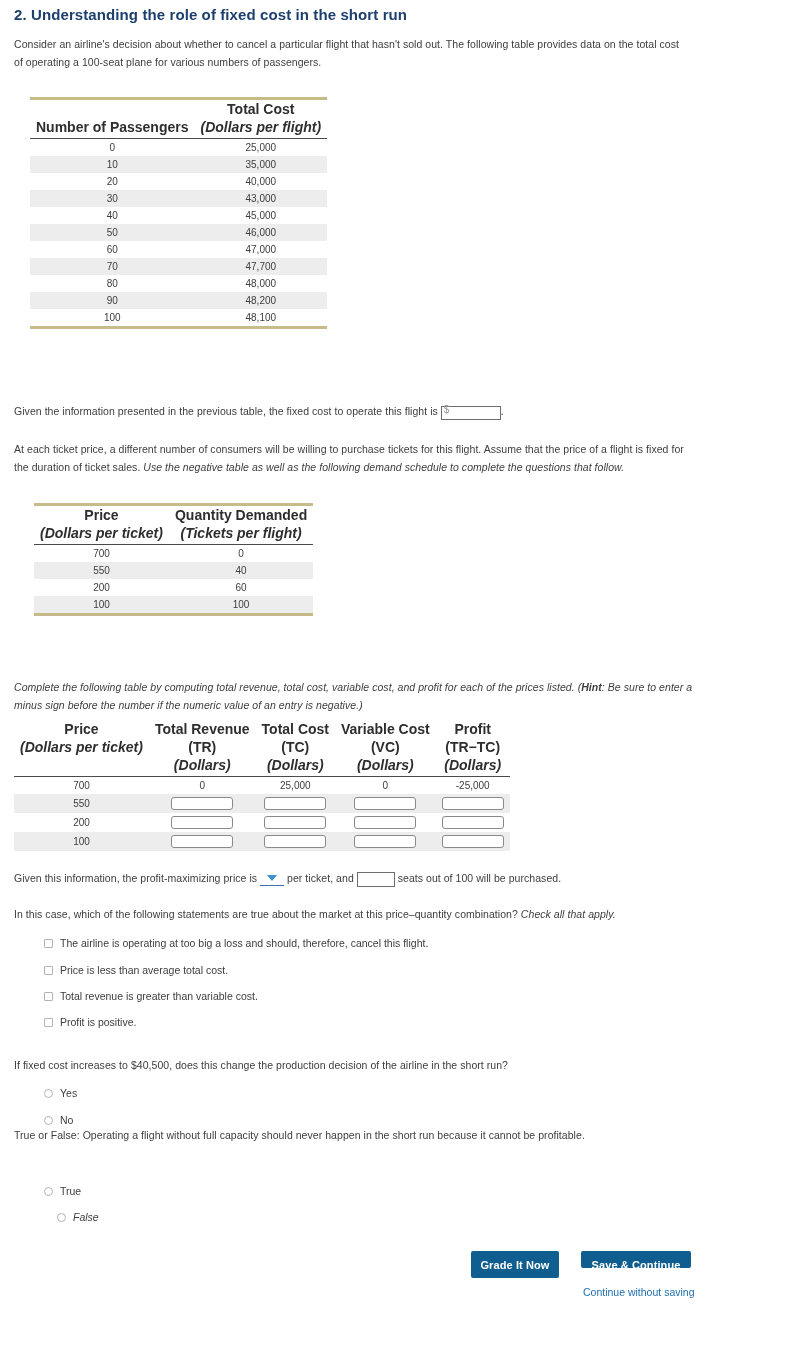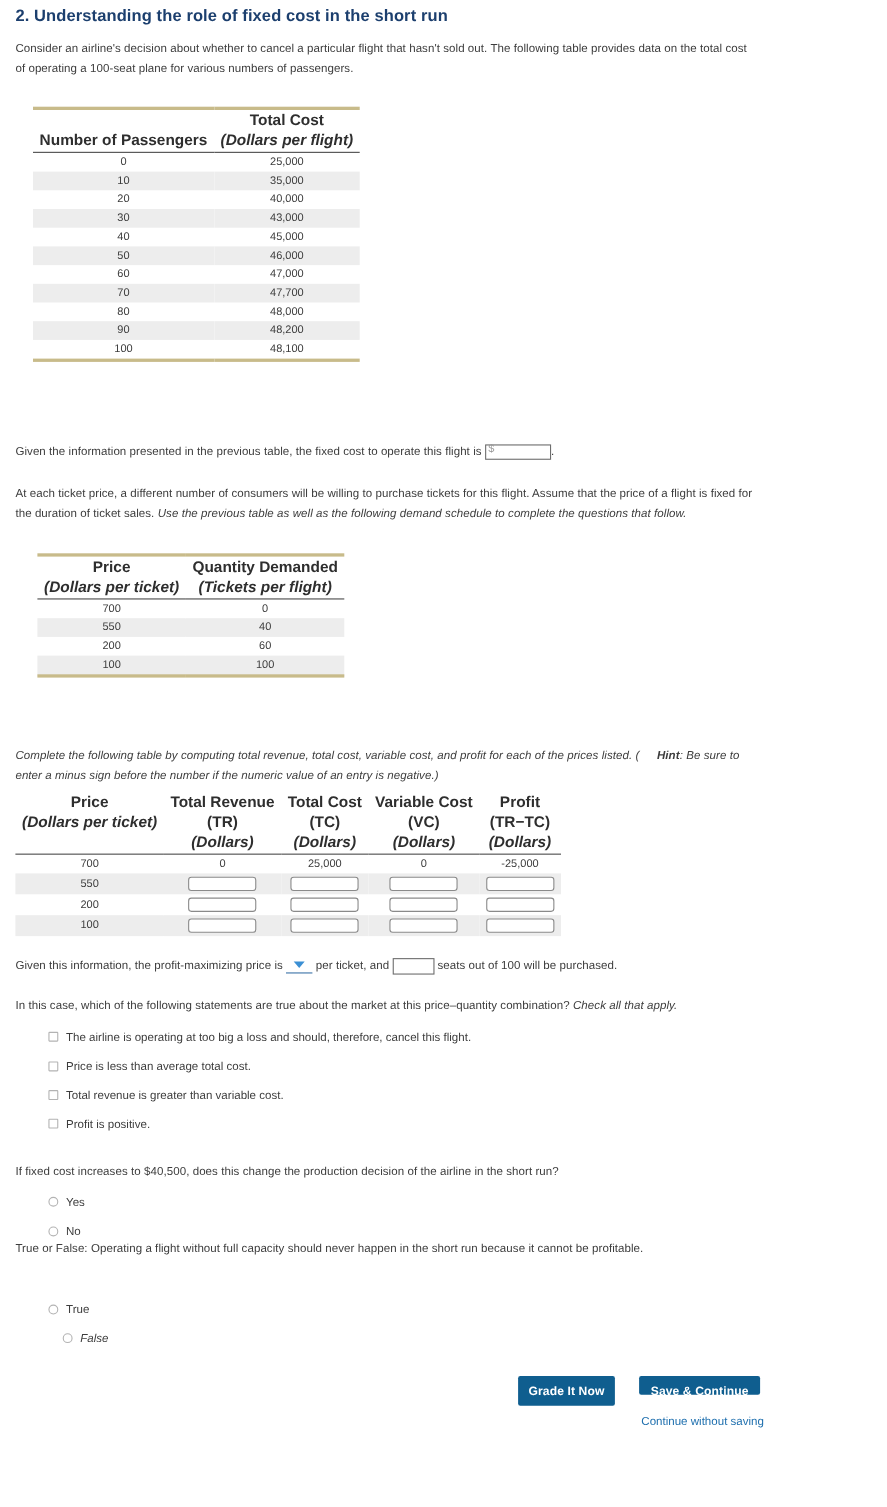--- a/index.html
+++ b/index.html
@@ -288,21 +288,21 @@
   <div class="para" style="left:14px; top:402px; width:680px; white-space:nowrap;">
     <span>Given the information presented in the previous table, the fixed cost to operate this flight is</span>
     <span class="money-wrap">
       <span class="money-prefix">$</span>
       <input class="inline-input" type="text" style="width: 60px; height: 14px; padding-left: 11px;" value="">
     </span><span>.</span>
   </div>
 
   <div class="para" style="left:14px; top:440px; width:680px;">
     <span>At each ticket price, a different number of consumers will be willing to purchase tickets for this flight. Assume that the price of a flight is fixed for the duration of ticket sales.</span>
-    <i>Use the previous table as well as the following demand schedule to complete the questions that follow.</i>
+    <i>Use the negative table as well as the following demand schedule to complete the questions that follow.</i>
   </div>
 
   <table class="tbl" style="left:34px; top:503px; width:228px;">
     <tbody>
       <tr class="rule-top">
           <td colspan="2"></td>
         </tr>
       <tr>
         <th style="width:110px;">Price</th>
         <th style="width:118px;">Quantity Demanded</th>
@@ -327,21 +327,21 @@
         <td>100</td>
         <td>100</td>
       </tr>
       <tr class="rule-bottom">
           <td colspan="2"></td>
         </tr>
     </tbody>
   </table>
 
   <div class="para" style="left:14px; top:678px; width:680px; font-style:italic;">
-    <span>Complete the following table by computing total revenue, total cost, variable cost, and profit for each of the prices listed. (</span><b style="font-style:italic;padding-left:16px;">Hint</b><span>: Be sure to enter a minus sign before the number if the numeric value of an entry is negative.)</span>
+    <span>Complete the following table by computing total revenue, total cost, variable cost, and profit for each of the prices listed. (</span><b style="font-style:italic;">Hint</b><span>: Be sure to enter a minus sign before the number if the numeric value of an entry is negative.)</span>
   </div>
 
   <table class="tbl" style="left:14px; top:720px; width:462px;">
     <tbody>
       <tr>
         <th style="width:106px;">Price</th>
         <th style="width:90px;">Total Revenue</th>
         <th style="width:86px;">Total Cost</th>
         <th style="width:90px;">Variable Cost</th>
         <th style="width:90px;">Profit</th>

